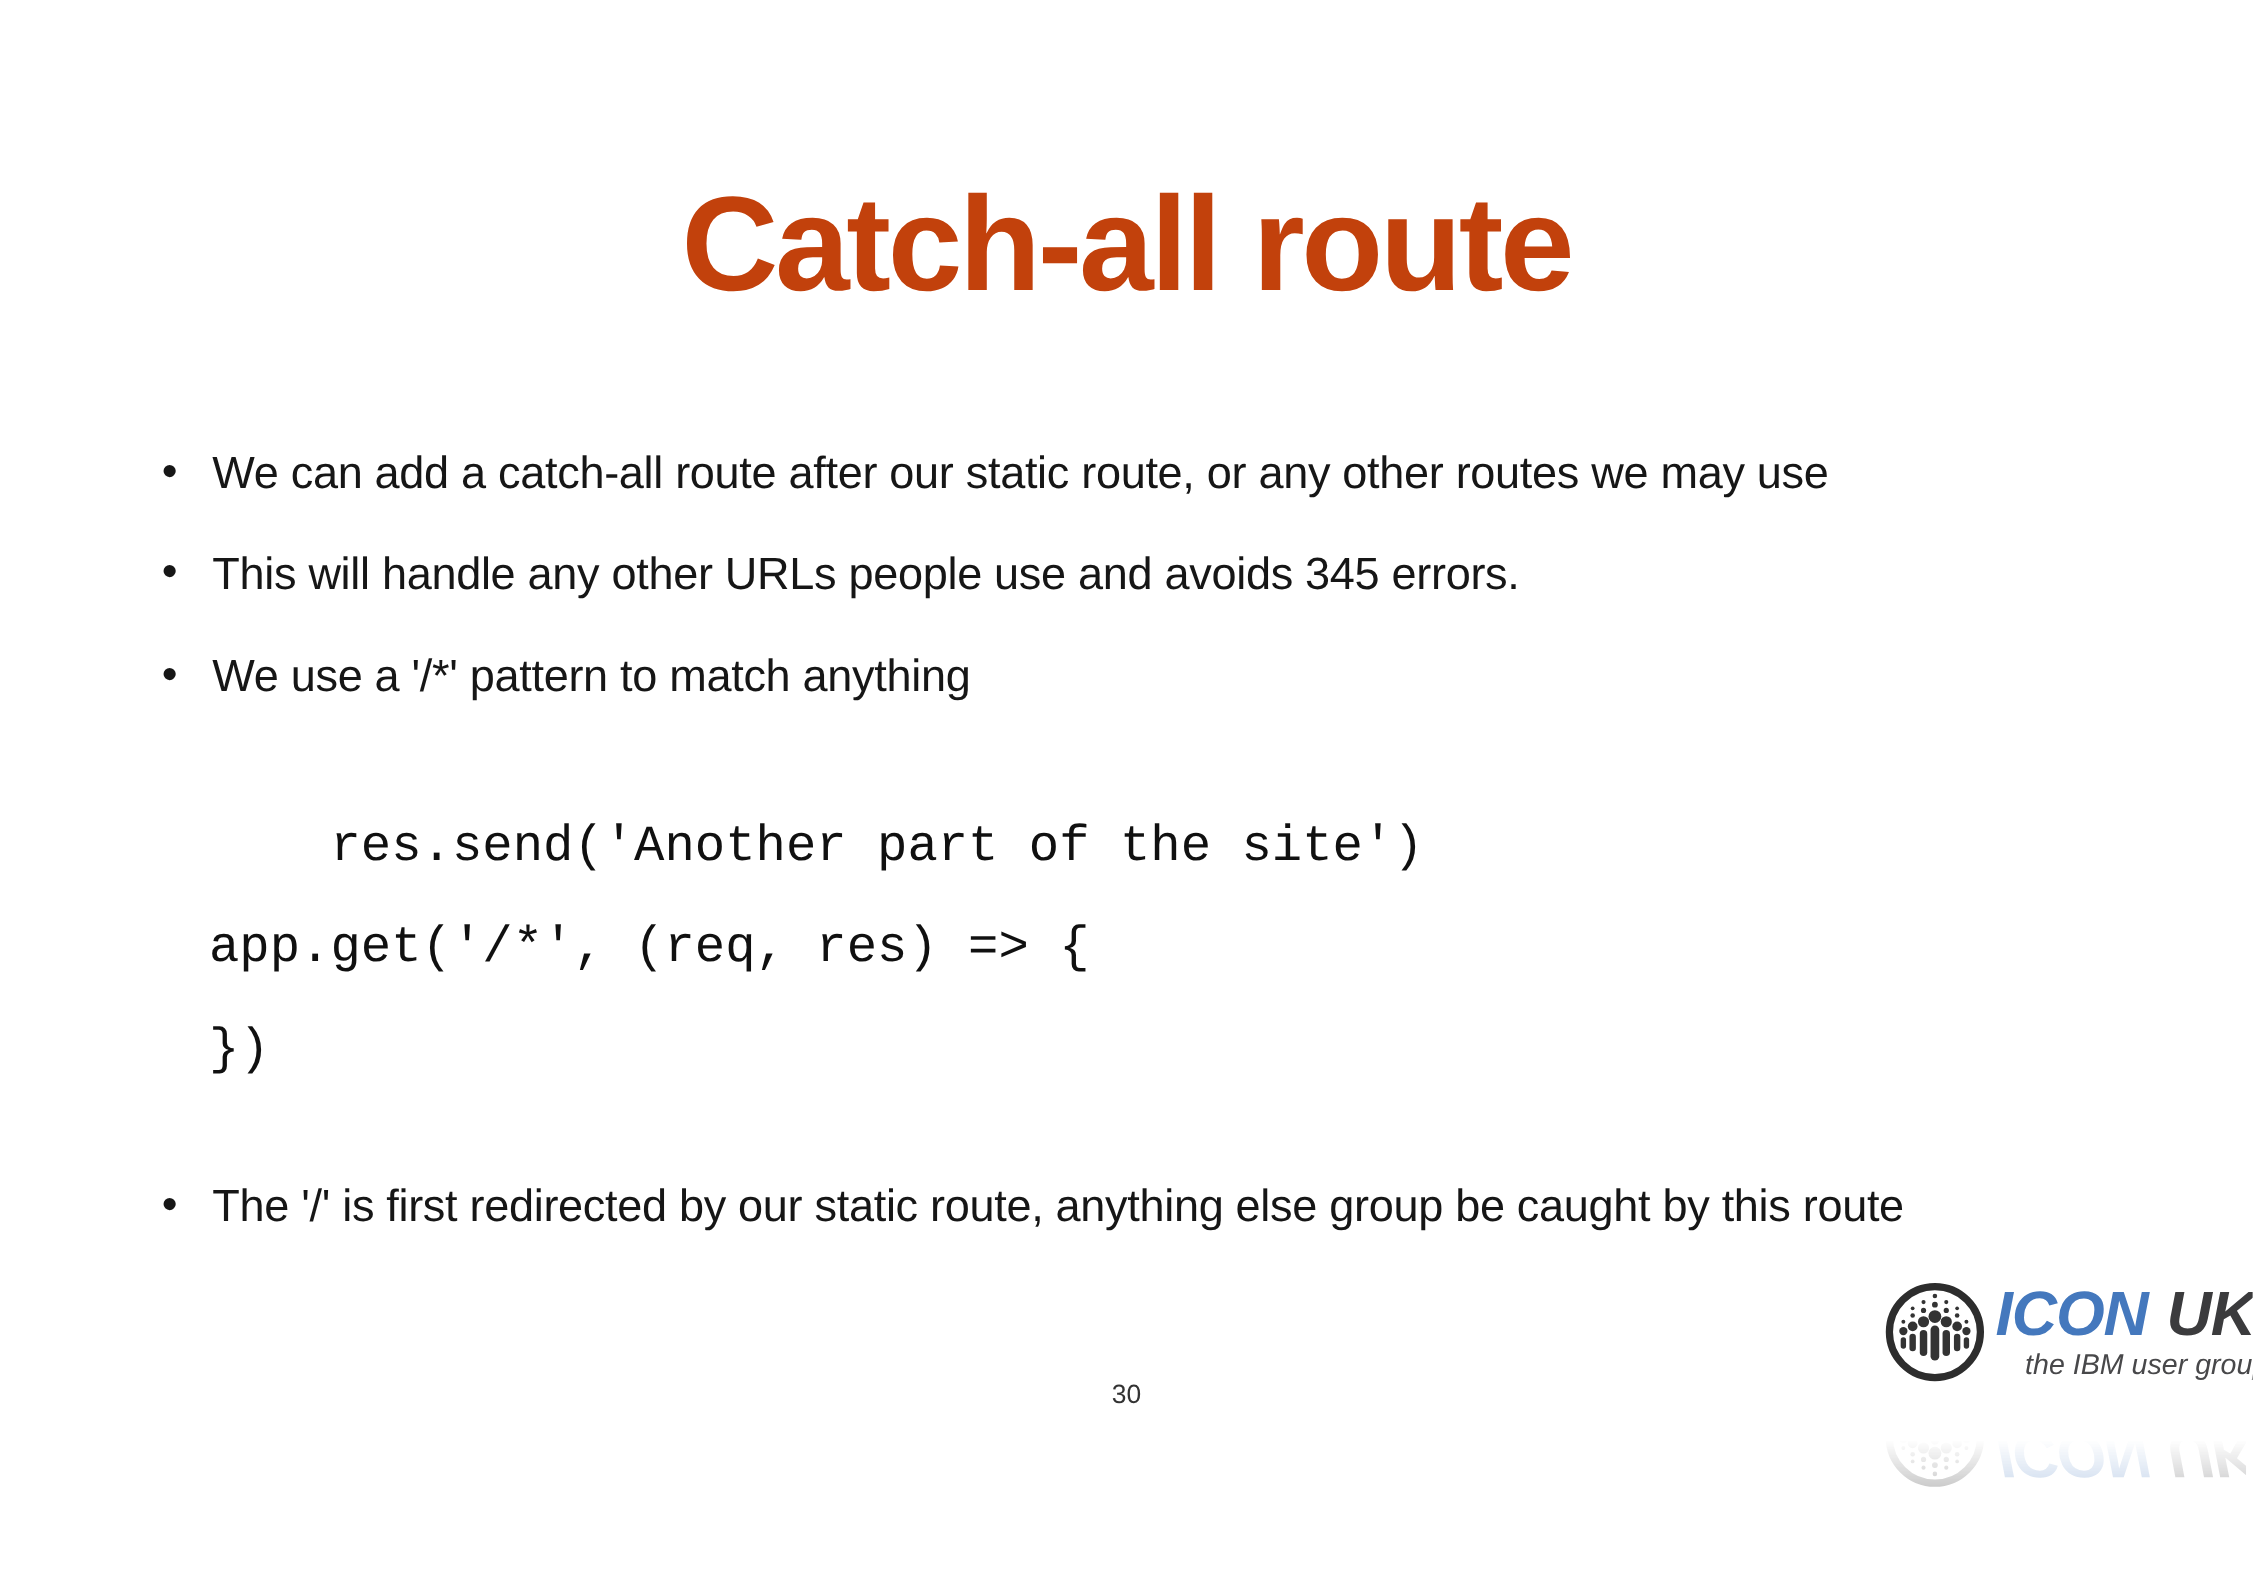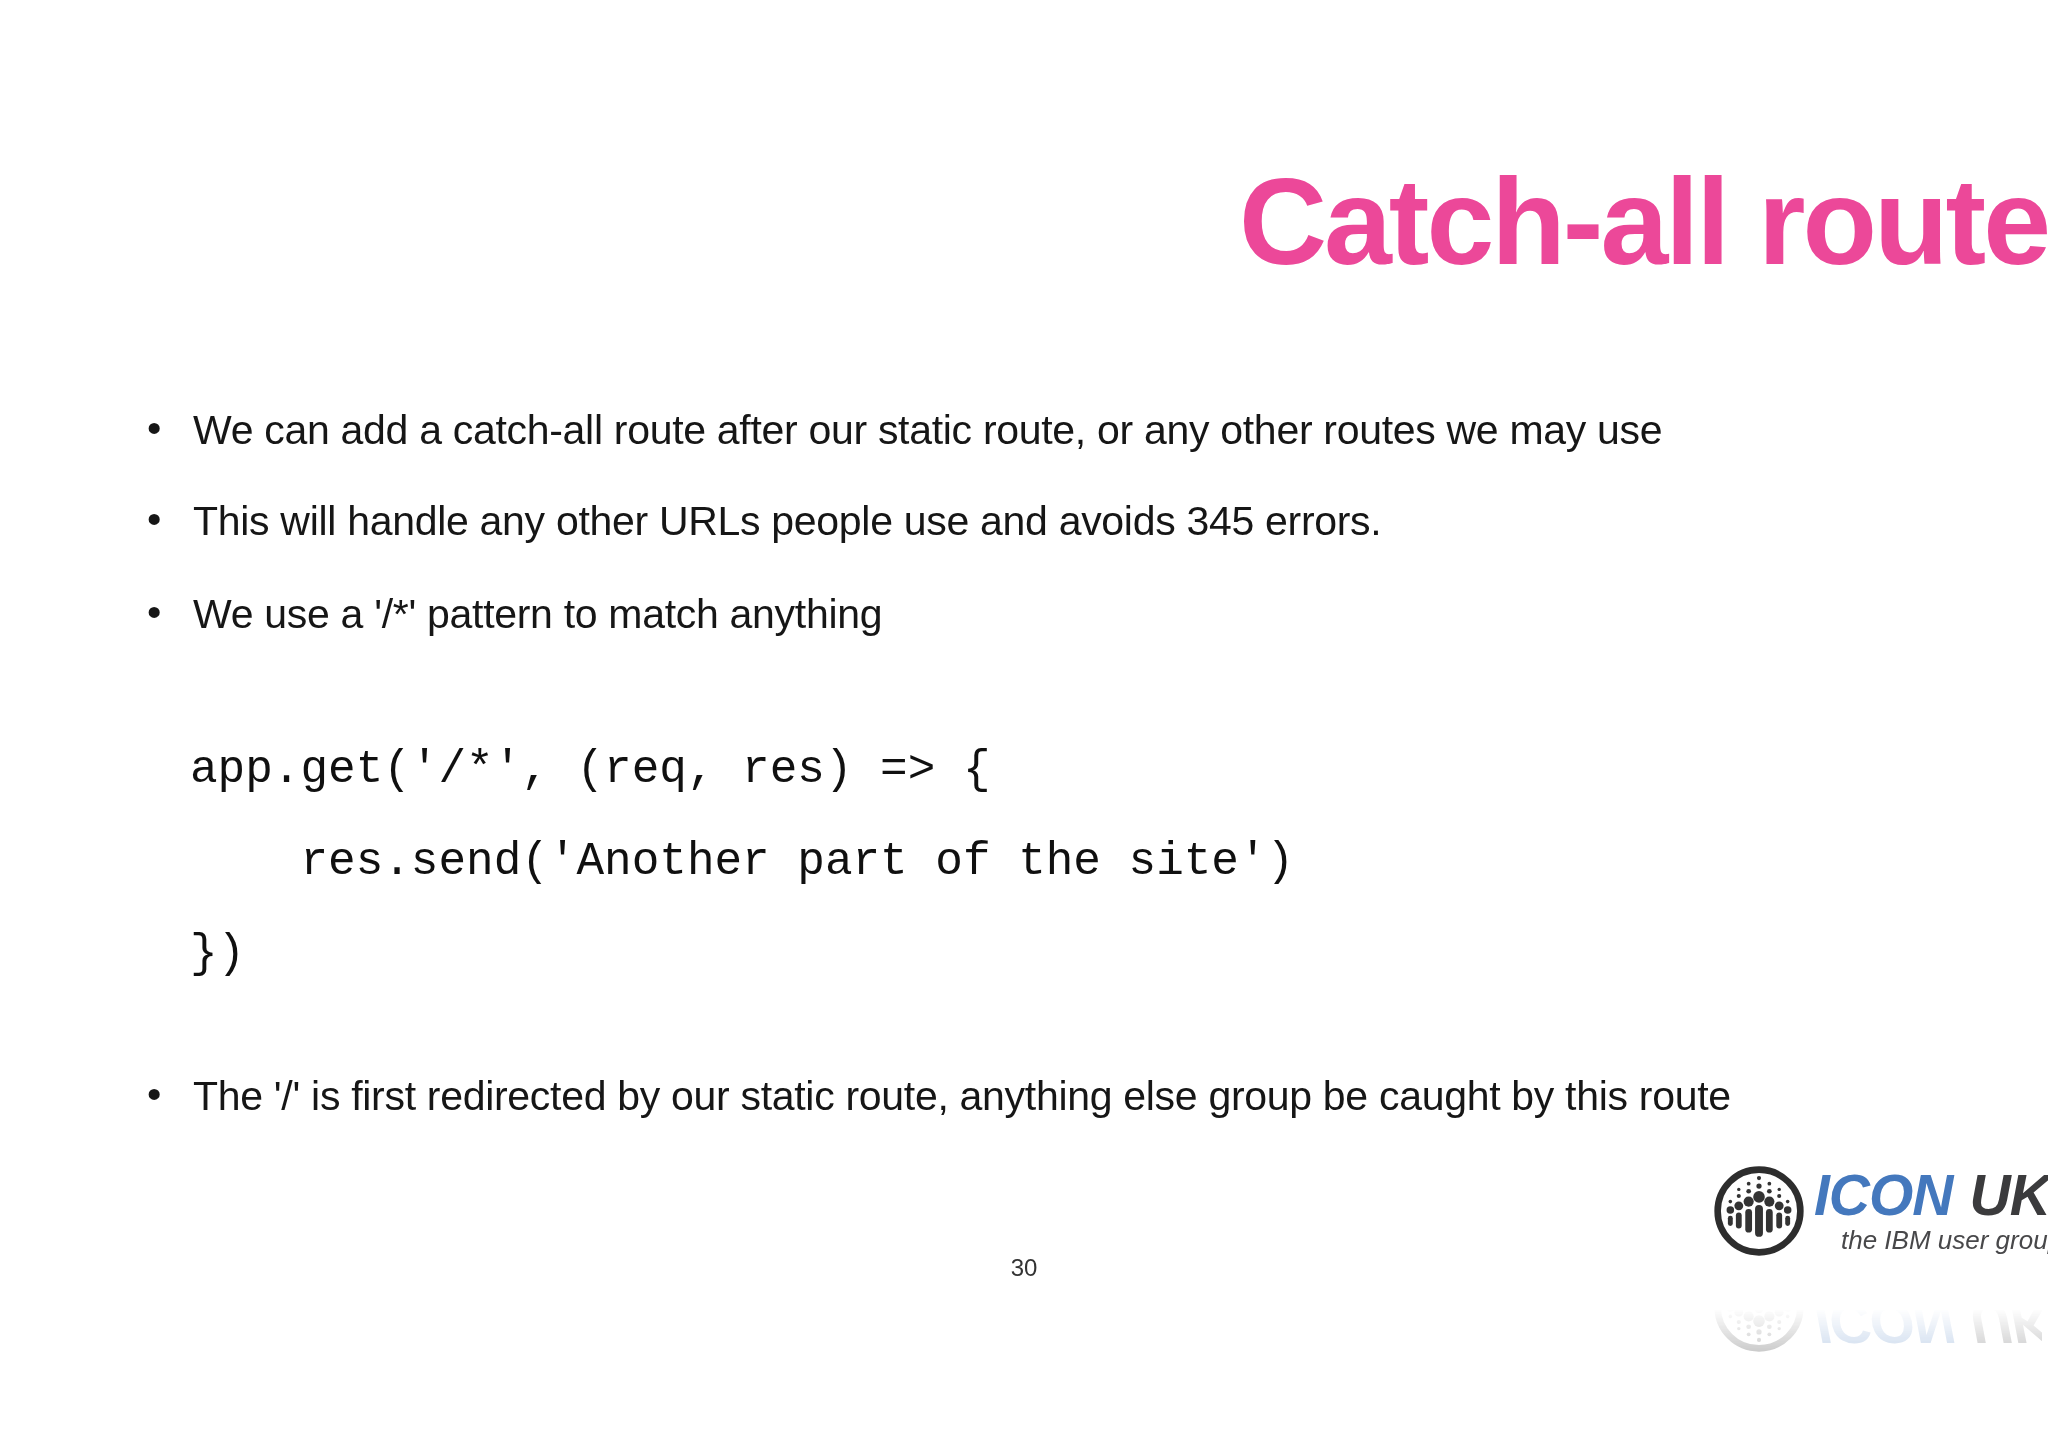--- a/index.html
+++ b/index.html
@@ -14,25 +14,25 @@
     background: #ffffff;
     overflow: hidden;
     font-family: "Liberation Sans", sans-serif;
     color: #151515;
   }
   .title {
     position: absolute;
     top: 152px;
     left: 0;
     width: 2048px;
-    text-align: right;
+    text-align: center;
     font-size: 122px;
     font-weight: bold;
     letter-spacing: -3px;
-    color: #ec4899;
+    color: #c2410c;
     margin: 0;
     line-height: 1.15;
   }
   .bullet {
     position: absolute;
     left: 145px;
     font-size: 41px;
     line-height: 56px;
     letter-spacing: -0.3px;
     color: #161616;
@@ -132,22 +132,22 @@
   <div class="bullet bullet-2">
     <span class="marker">•</span>
     <span class="btext">This will handle any other URLs people use and avoids 345 errors.</span>
   </div>
   <div class="bullet bullet-3">
     <span class="marker">•</span>
     <span class="btext">We use a '/*' pattern to match anything</span>
   </div>
 
   <div class="code-block">
+    <div class="code-line">    res.send('Another part of the site')</div>
     <div class="code-line">app.get('/*', (req, res) =&gt; {</div>
-    <div class="code-line">    res.send('Another part of the site')</div>
     <div class="code-line">})</div>
   </div>
 
   <div class="bullet bullet-4">
     <span class="marker">•</span>
     <span class="btext">The '/' is first redirected by our static route, anything else group be caught by this route</span>
   </div>
 
   <div class="page-number">30</div>
 

